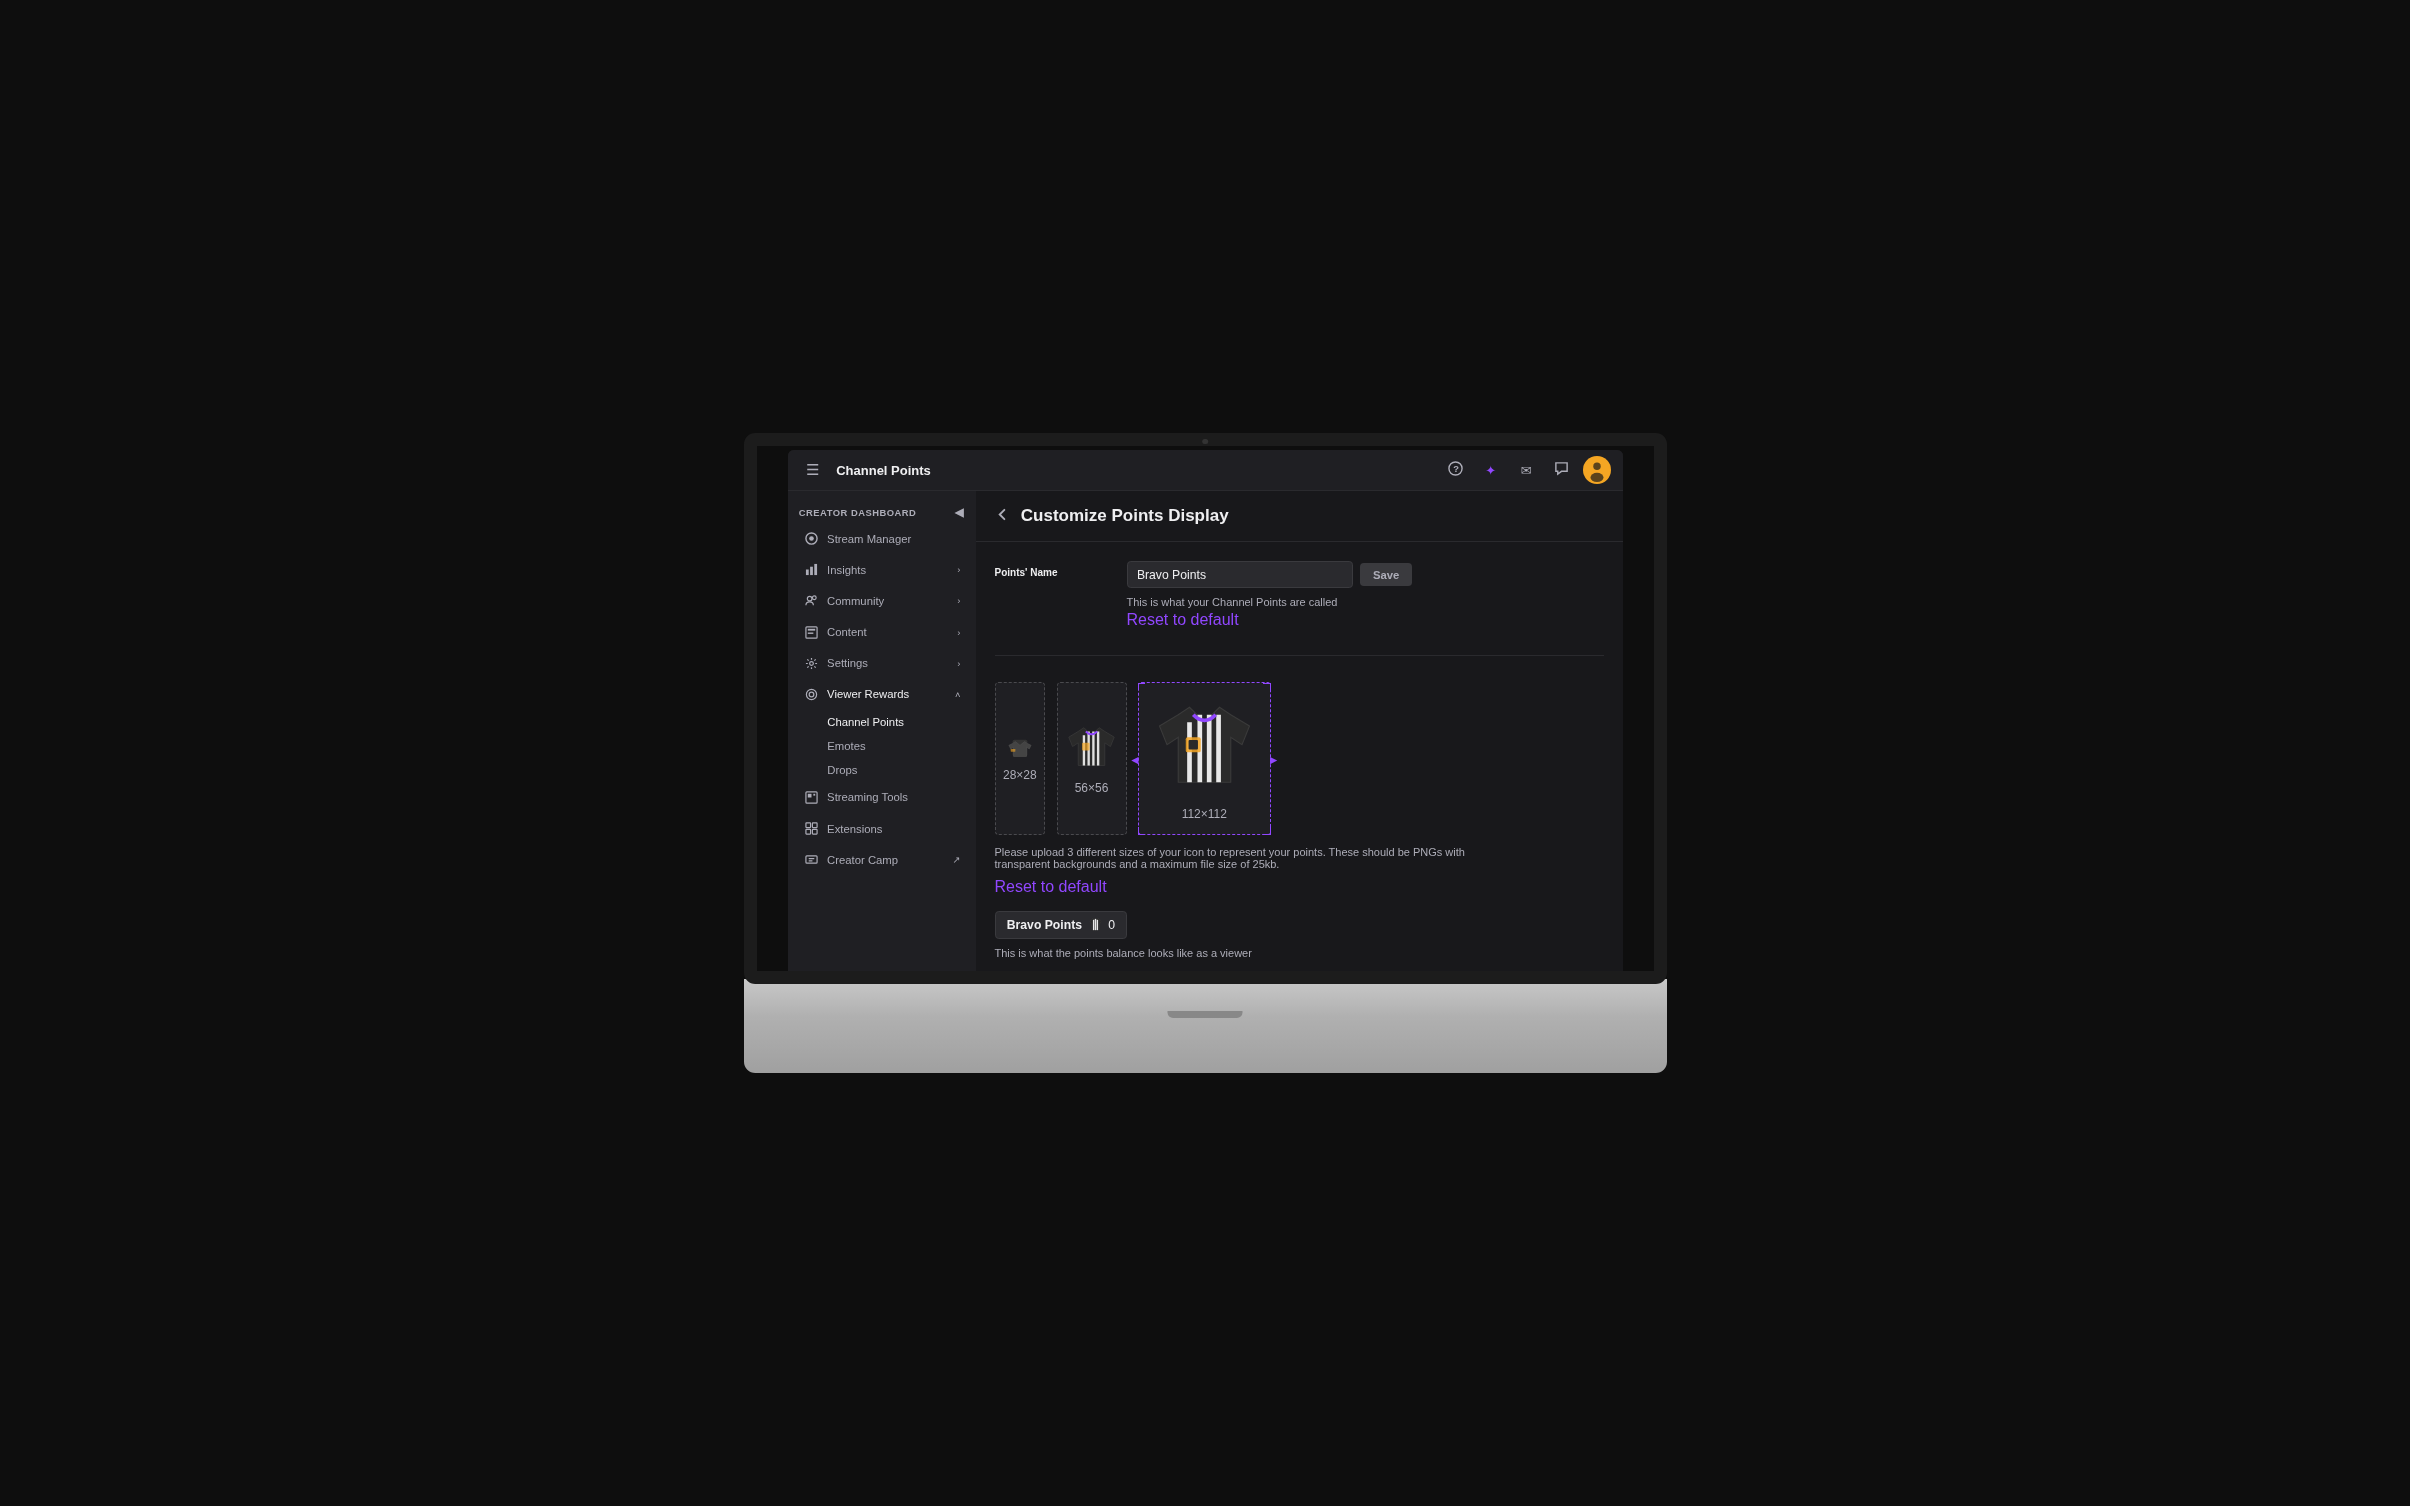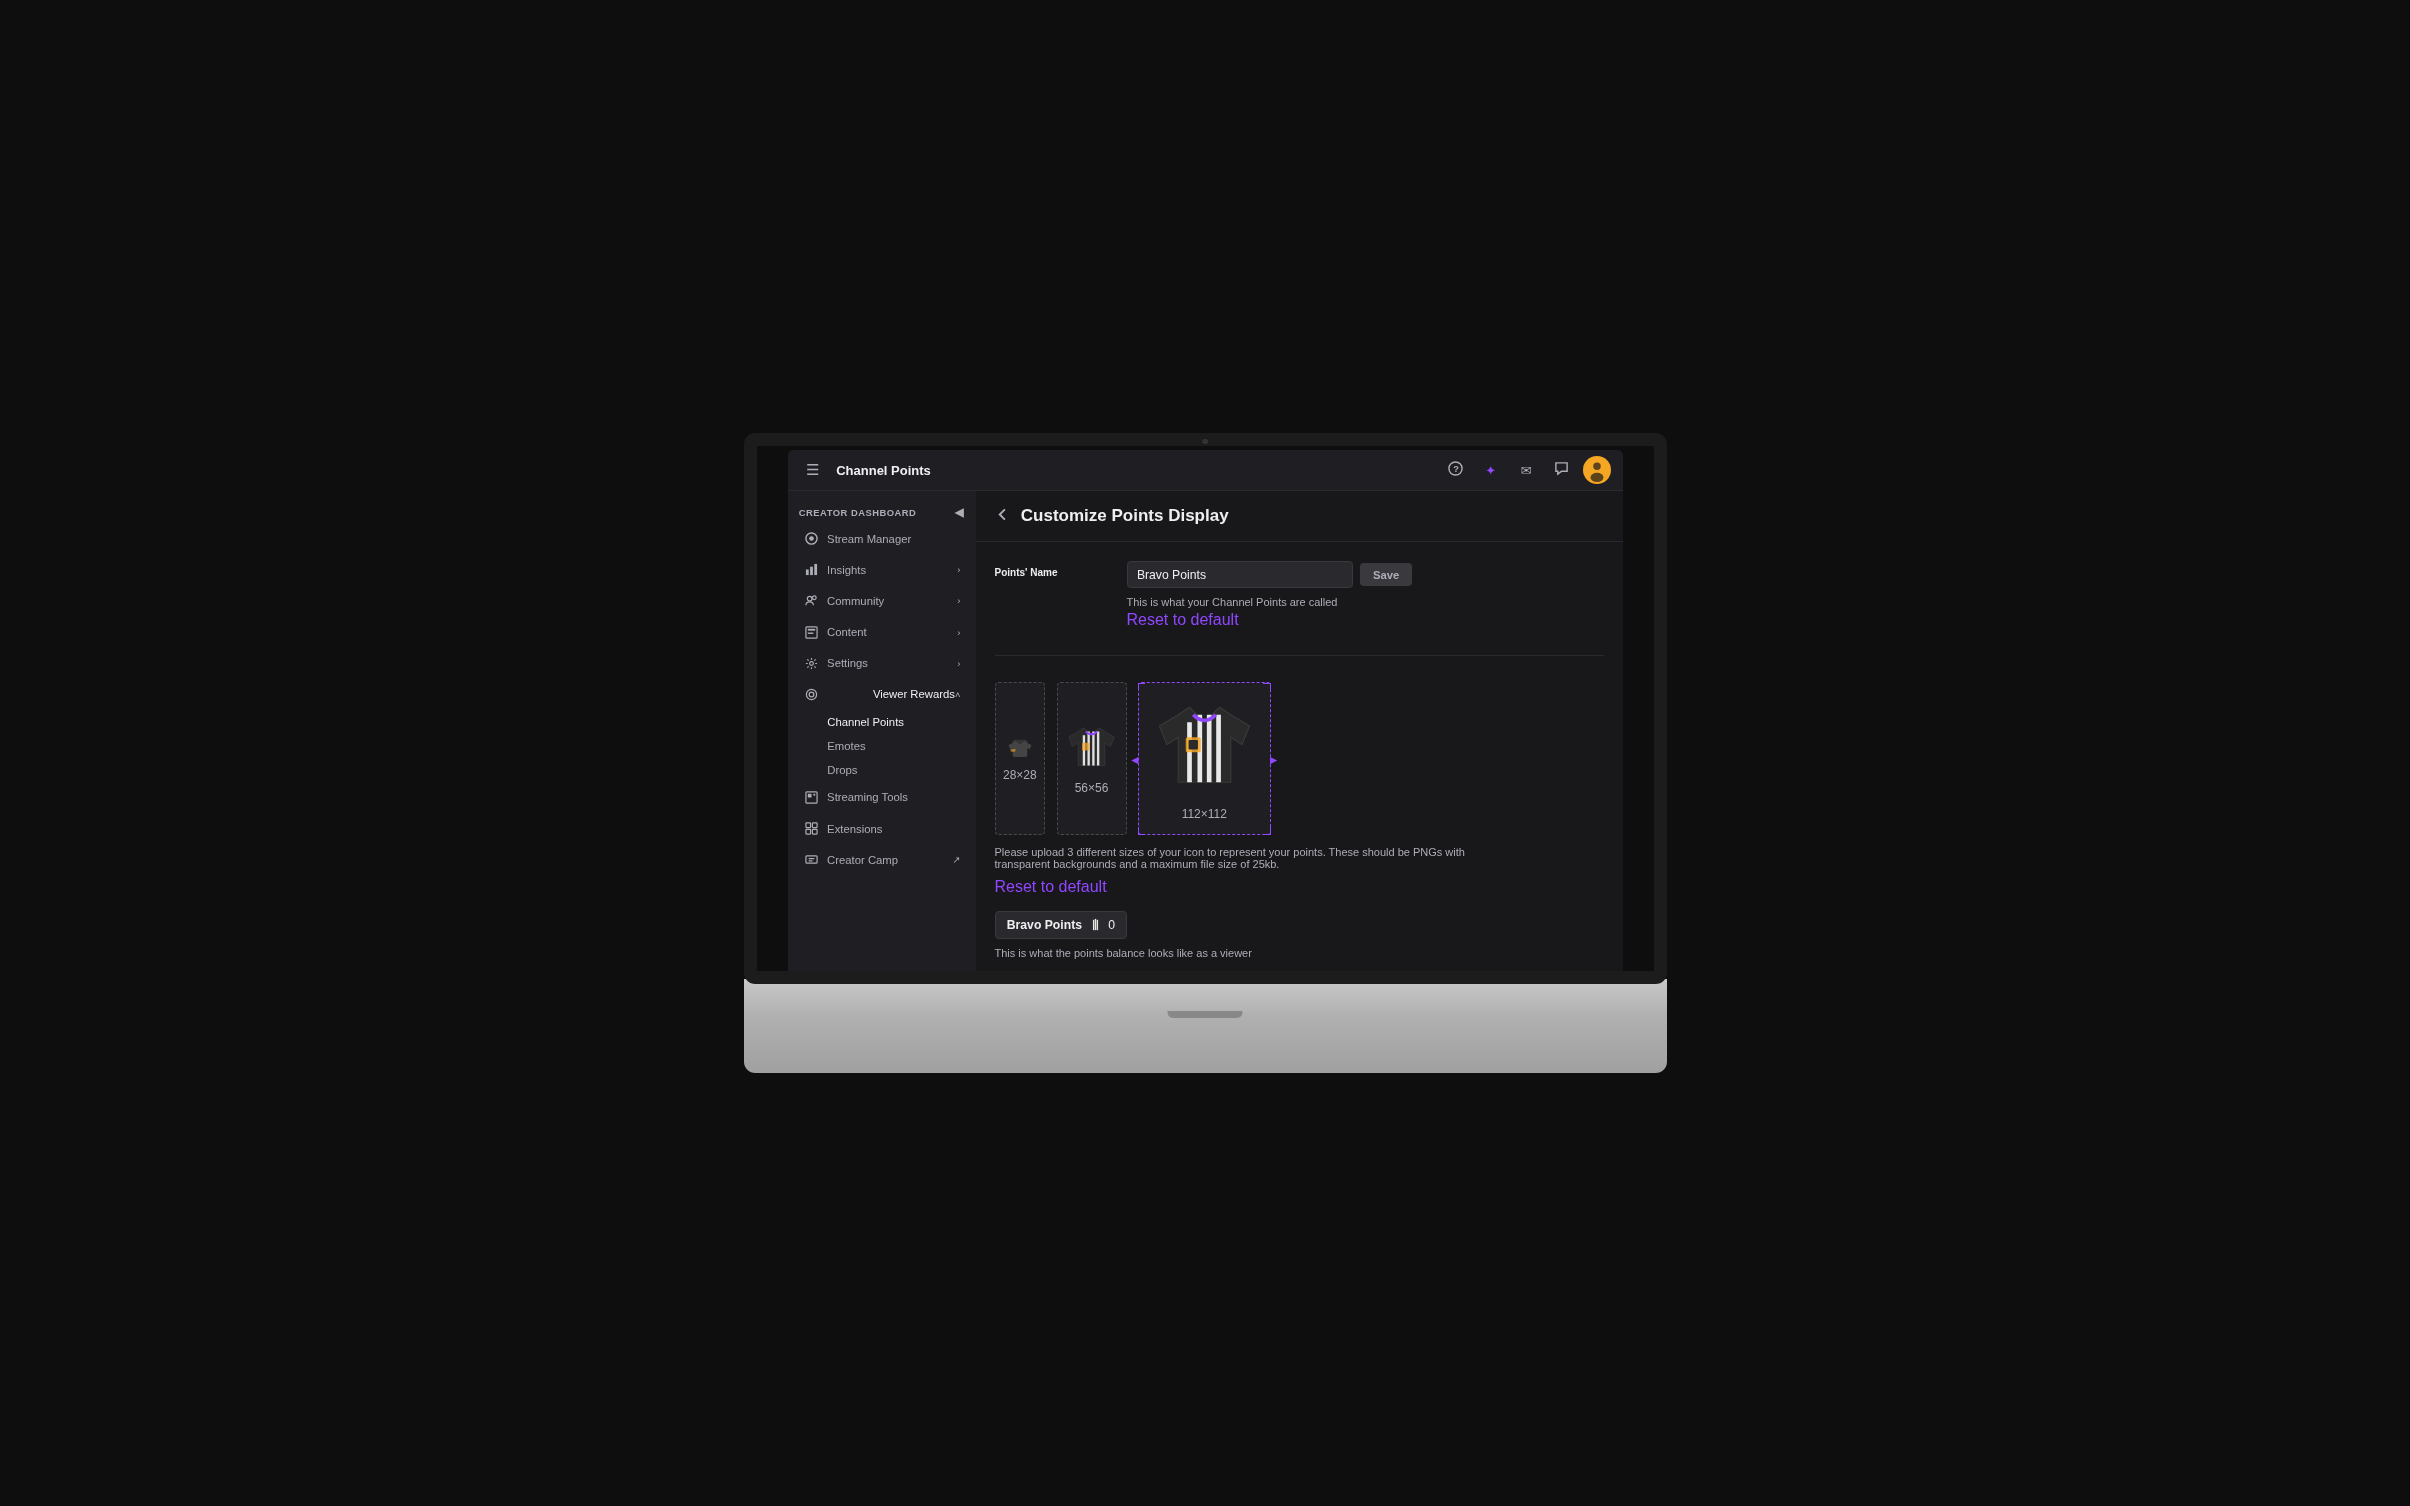--- a/index.html
+++ b/index.html
@@ -175,21 +175,21 @@
     .sidebar-item {
       display: flex;
       align-items: center;
       padding: 6.6px 11.3px;
       color: #adadb8;
       font-size: 11.3px;
       cursor: pointer;
       border-radius: 3.8px;
       margin: 0.9px 3.8px;
     }
-    .sidebar-item.active { color: #efeff1; text-align: right; }
+    .sidebar-item.active { color: #efeff1; }
 
     .sidebar-item-icon {
       width: 17px;
       height: 17px;
       margin-right: 7.5px;
       display: flex;
       align-items: center;
       justify-content: center;
       font-size: 12.2px;
       flex-shrink: 0;

